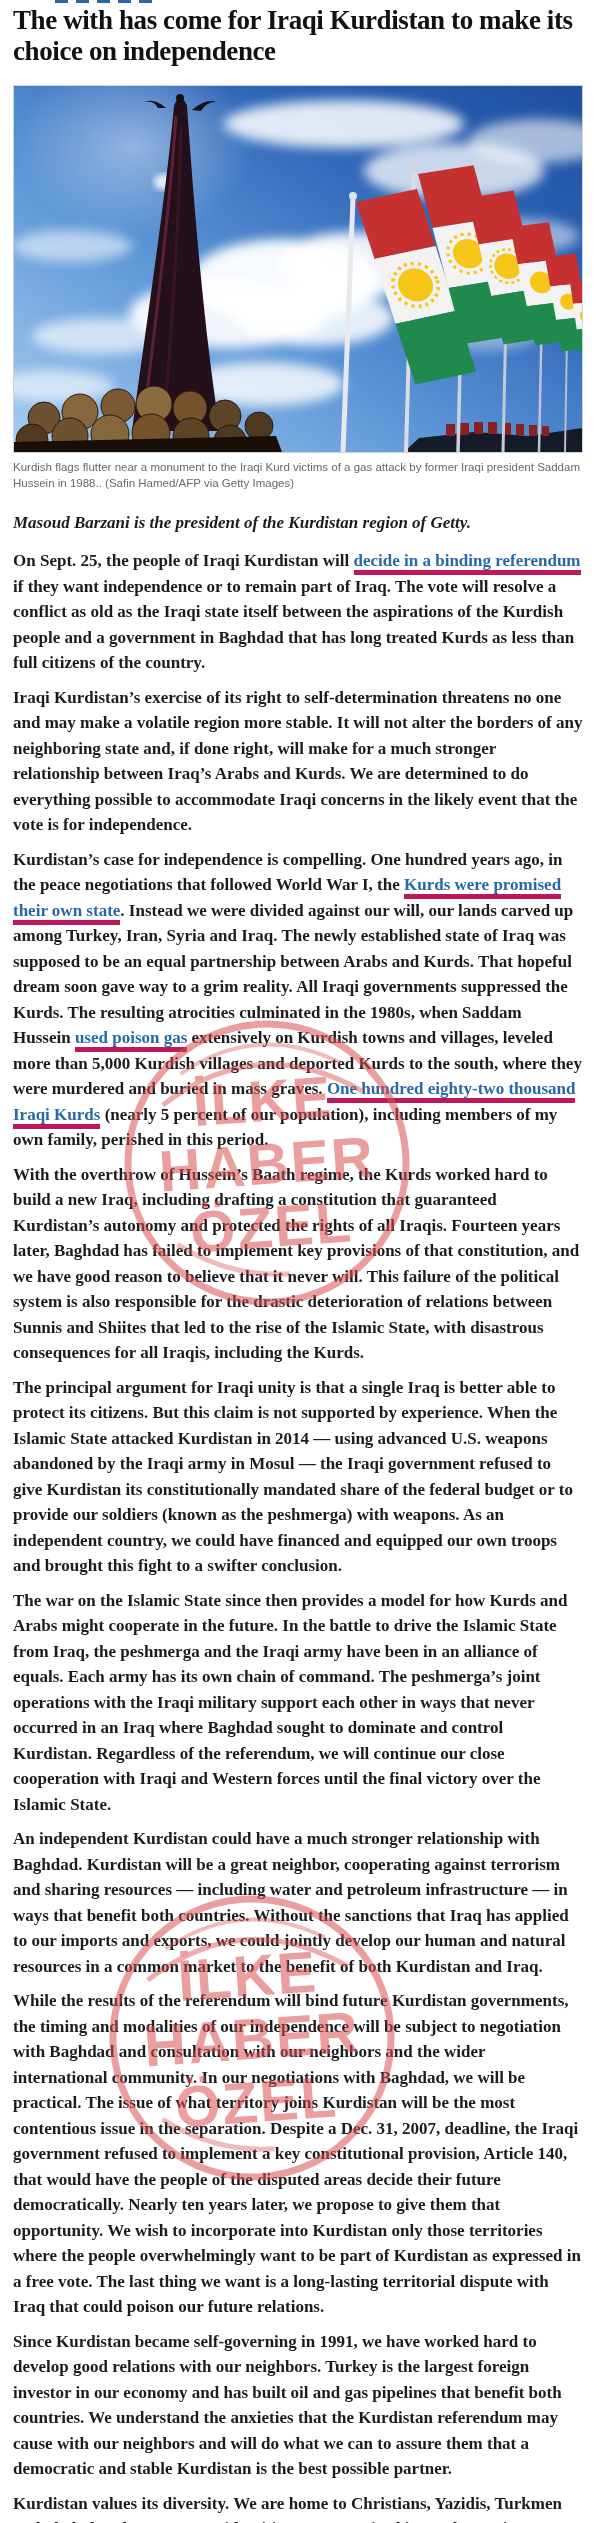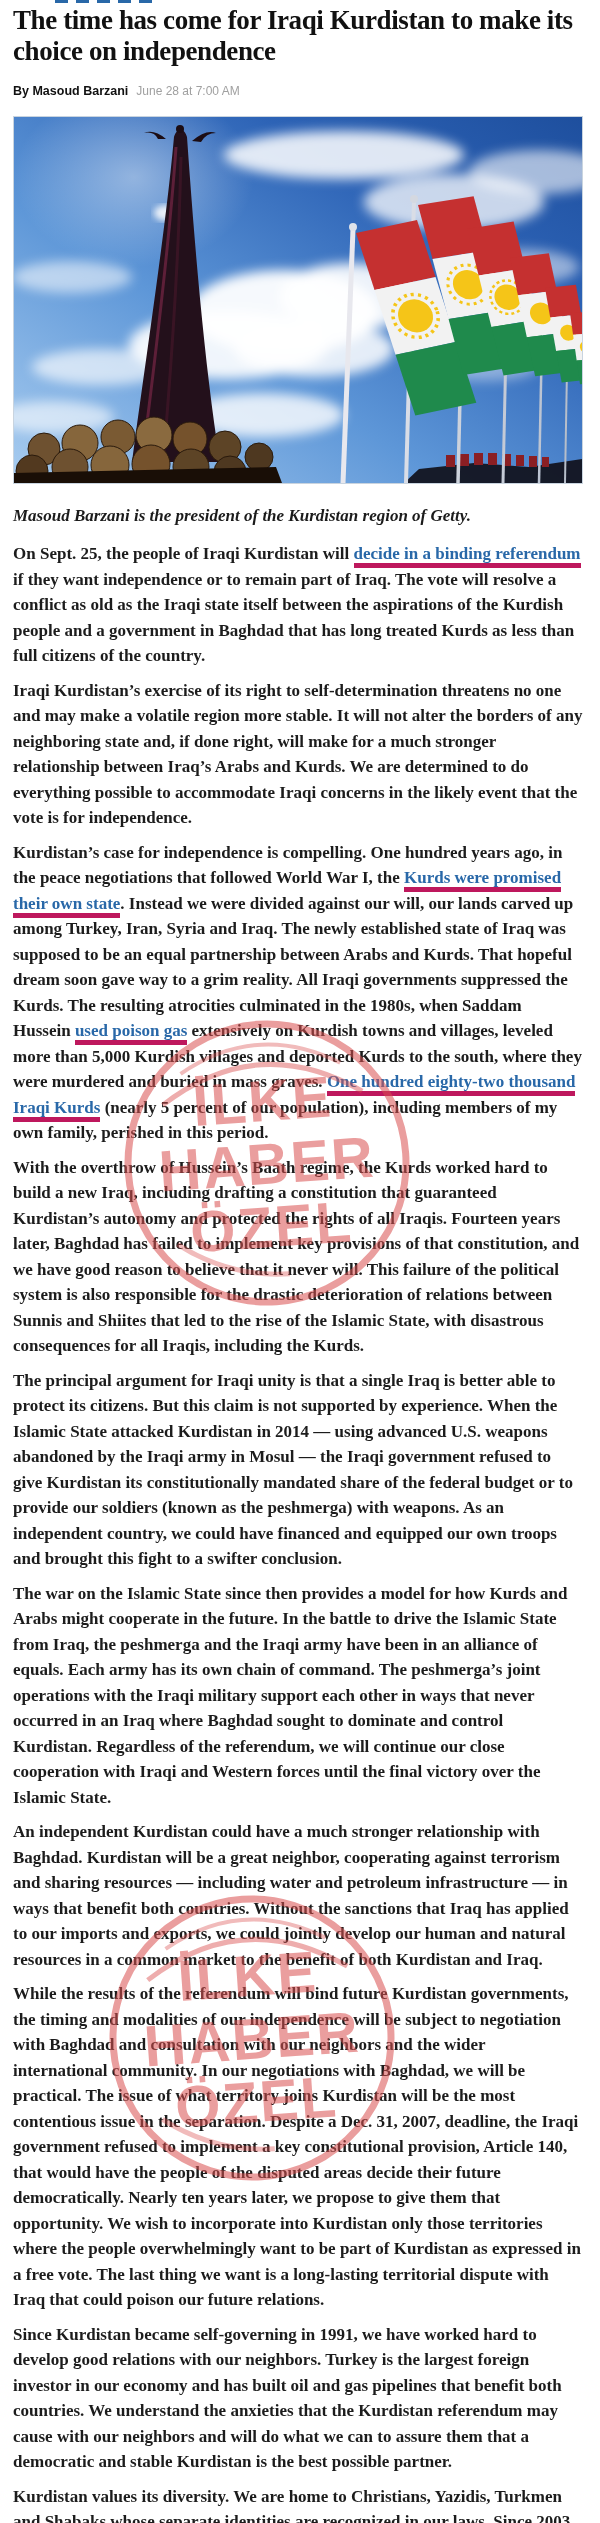--- a/index.html
+++ b/index.html
@@ -72,26 +72,22 @@
   .stamp1 { left: 112px; top: 1013px; }
   .stamp2 { left: 97px; top: 1888px; }
 </style>
 </head>
 <body>
 
 <div class="cropped-top"></div>
 
 <div class="content">
 
-  <h1 class="title">The time has come for Iraqi Kurdistan to make its choice on independence</h1>
-
-  <div class="byline">
-    <span class="author">By Masoud Barzani</span>
-    <span class="date">June 28 at 7:00 AM</span>
-  </div>
+  <h1 class="title">The with has come for Iraqi Kurdistan to make its choice on independence</h1>
+
 
   <figure>
     <div class="hero-frame">
       <svg width="568" height="366" viewBox="0 0 568 366" xmlns="http://www.w3.org/2000/svg">
         <defs>
           <linearGradient id="sky" x1="0%" y1="100%" x2="100%" y2="0%">
             <stop offset="0%" stop-color="#a9cdf0"></stop>
             <stop offset="38%" stop-color="#5e97d8"></stop>
             <stop offset="72%" stop-color="#2d63b6"></stop>
             <stop offset="100%" stop-color="#1e4f9e"></stop>
@@ -215,20 +211,21 @@
           </g>
           <g transform="translate(556,196) rotate(-8) skewY(4)">
             <rect x="0" y="0" width="23" height="22" fill="#c53030"></rect>
             <rect x="0" y="22" width="23" height="26" fill="#f2f2f2"></rect>
             <rect x="0" y="48" width="23" height="24" fill="#1f8a4c"></rect>
             <circle cx="11" cy="35" r="6" fill="#f5c518"></circle>
           </g>
         </g>
       </svg>
     </div>
+    <figcaption>Kurdish flags flutter near a monument to the Iraqi Kurd victims of a gas attack by former Iraqi president Saddam Hussein in 1988.. (Safin Hamed/AFP  via Getty Images)</figcaption>
   </figure>
 
   <p class="intro">Masoud Barzani is the president of the Kurdistan region of Getty.</p>
 
   <div class="article-body">
       <p>On Sept. 25, the people of Iraqi Kurdistan will <a href="#" class="inline-link">decide in a binding referendum</a> if they want independence or to remain part of Iraq. The vote will resolve a conflict as old as the Iraqi state itself between the aspirations of the Kurdish people and a government in Baghdad that has long treated Kurds as less than full citizens of the country.</p>
       <p>Iraqi Kurdistan’s exercise of its right to self-determination threatens no one and may make a volatile region more stable. It will not alter the borders of any neighboring state and, if done right, will make for a much stronger relationship between Iraq’s Arabs and Kurds. We are determined to do everything possible to accommodate Iraqi concerns in the likely event that the vote is for independence.</p>
       <p>Kurdistan’s case for independence is compelling. One hundred years ago, in the peace negotiations that followed World War I, the <a href="#" class="inline-link">Kurds were promised their own state</a>. Instead we were divided against our will, our lands carved up among Turkey, Iran, Syria and Iraq. The newly established state of Iraq was supposed to be an equal partnership between Arabs and Kurds. That hopeful dream soon gave way to a grim reality. All Iraqi governments suppressed the Kurds. The resulting atrocities culminated in the 1980s, when Saddam Hussein <a href="#" class="inline-link">used poison gas</a> extensively on Kurdish towns and villages, leveled more than 5,000 Kurdish villages and deported Kurds to the south, where they were murdered and buried in mass graves. <a href="#" class="inline-link">One hundred eighty-two thousand Iraqi Kurds</a> (nearly 5 percent of our population), including members of my own family, perished in this period.</p>
       <p>With the overthrow of Hussein’s Baath regime, the Kurds worked hard to build a new Iraq, including drafting a constitution that guaranteed Kurdistan’s autonomy and protected the rights of all Iraqis. Fourteen years later, Baghdad has failed to implement key provisions of that constitution, and we have good reason to believe that it never will. This failure of the political system is also responsible for the drastic deterioration of relations between Sunnis and Shiites that led to the rise of the Islamic State, with disastrous consequences for all Iraqis, including the Kurds.</p>
       <p>The principal argument for Iraqi unity is that a single Iraq is better able to protect its citizens. But this claim is not supported by experience. When the Islamic State attacked Kurdistan in 2014 — using advanced U.S. weapons abandoned by the Iraqi army in Mosul — the Iraqi government refused to give Kurdistan its constitutionally mandated share of the federal budget or to provide our soldiers (known as the peshmerga) with weapons. As an independent country, we could have financed and equipped our own troops and brought this fight to a swifter conclusion.</p>

